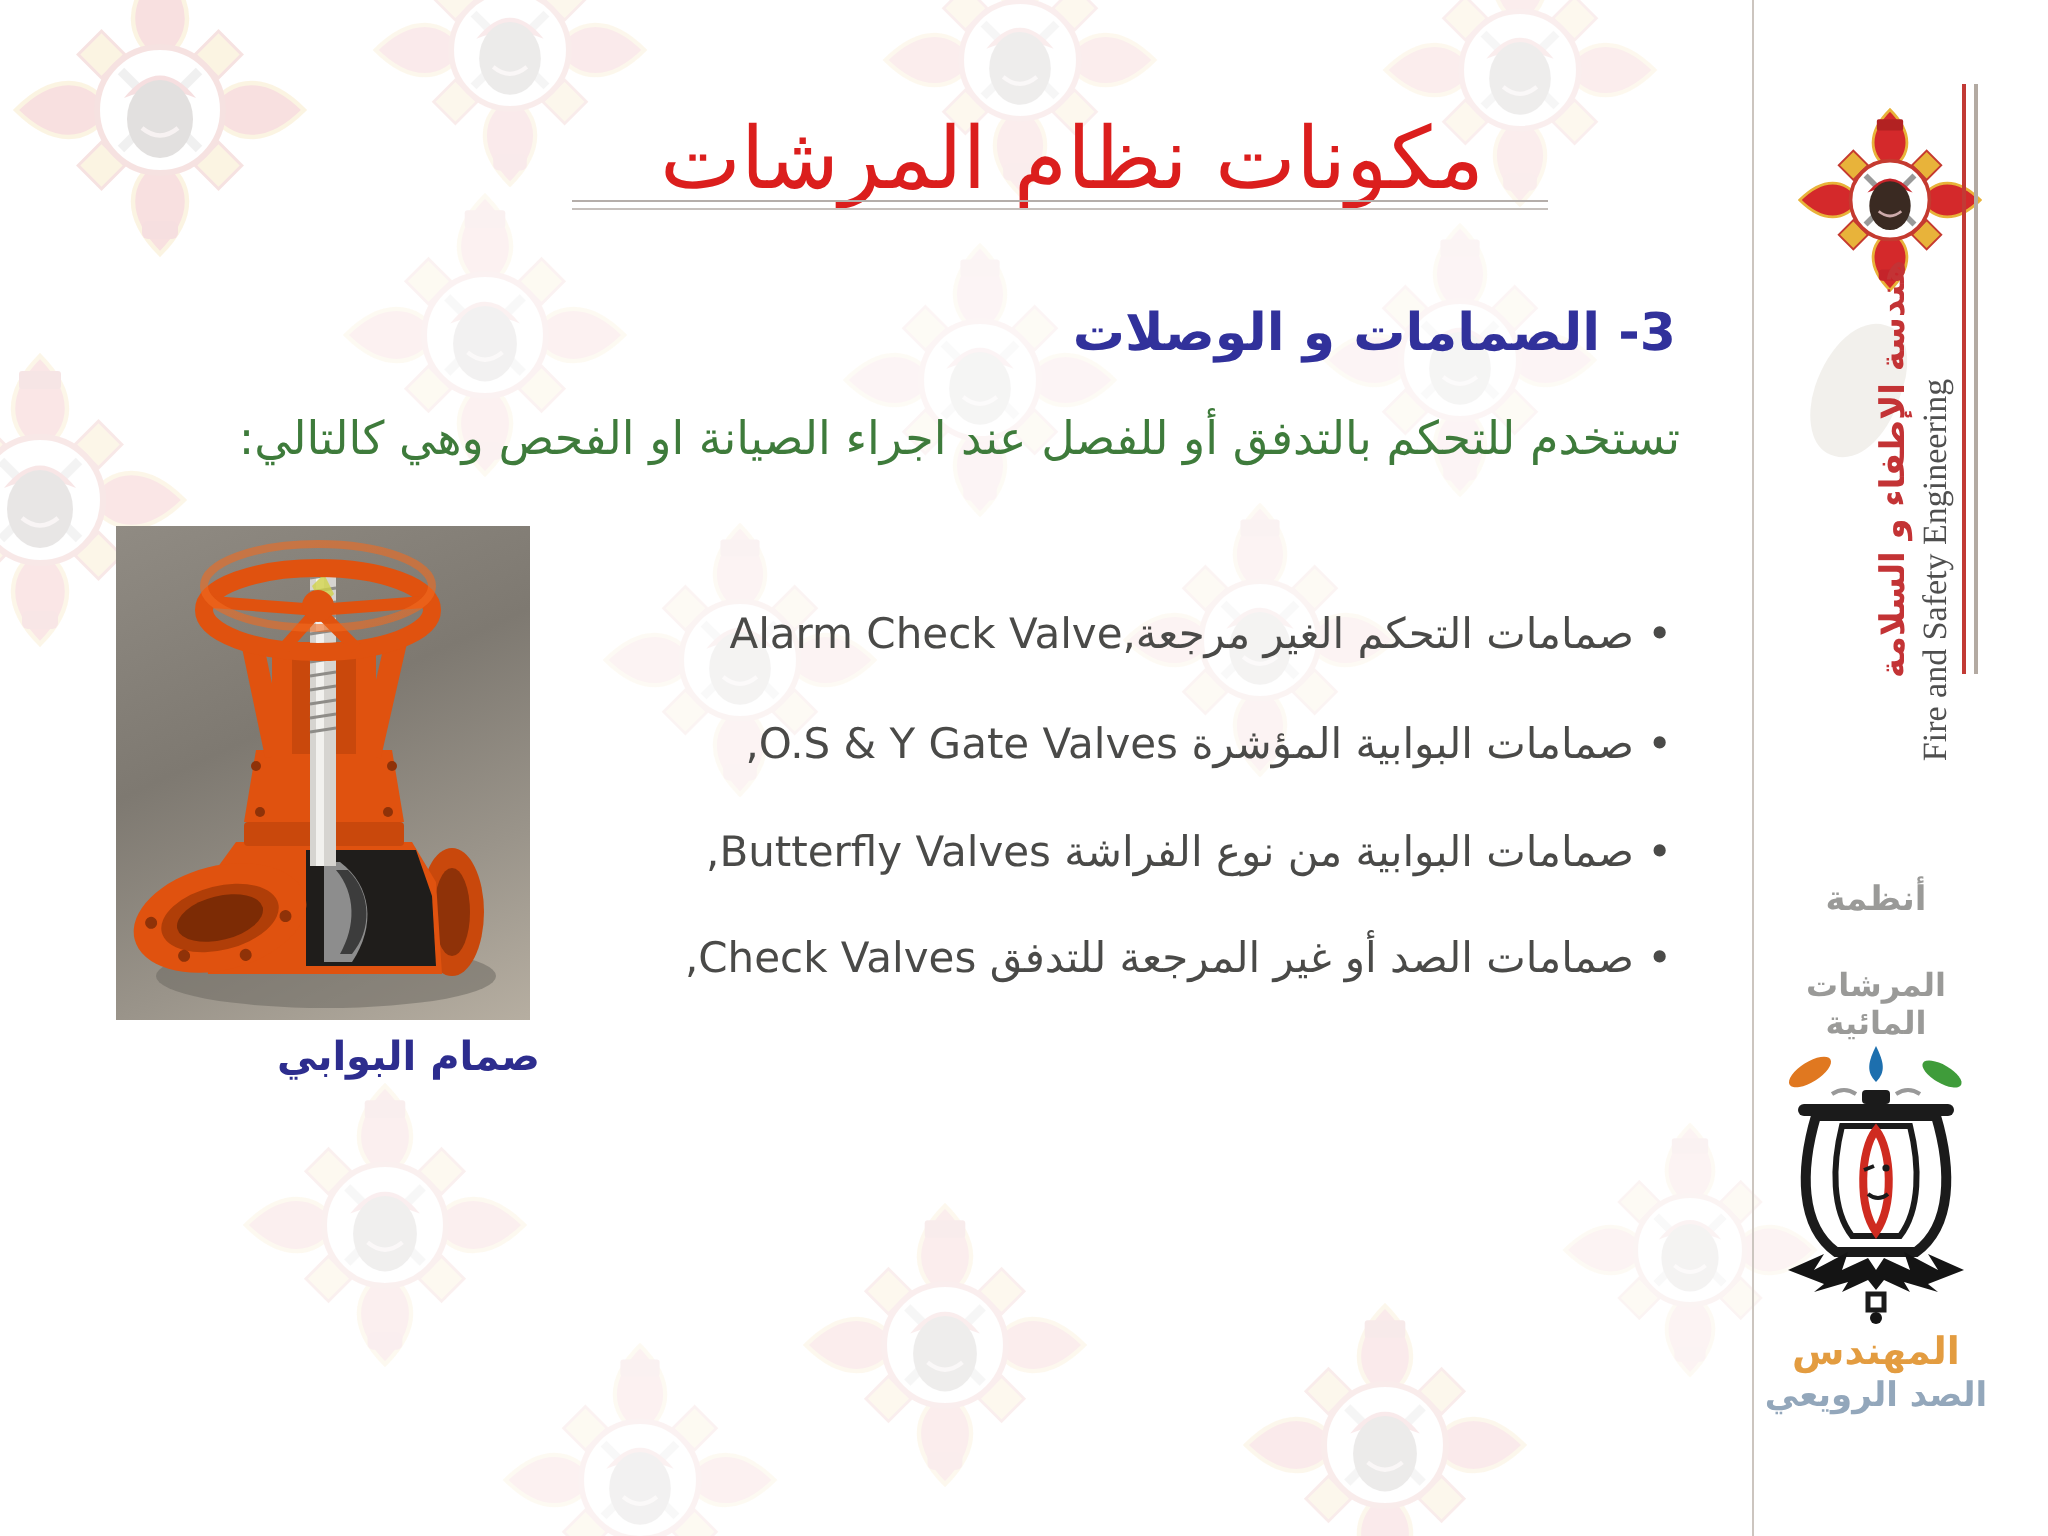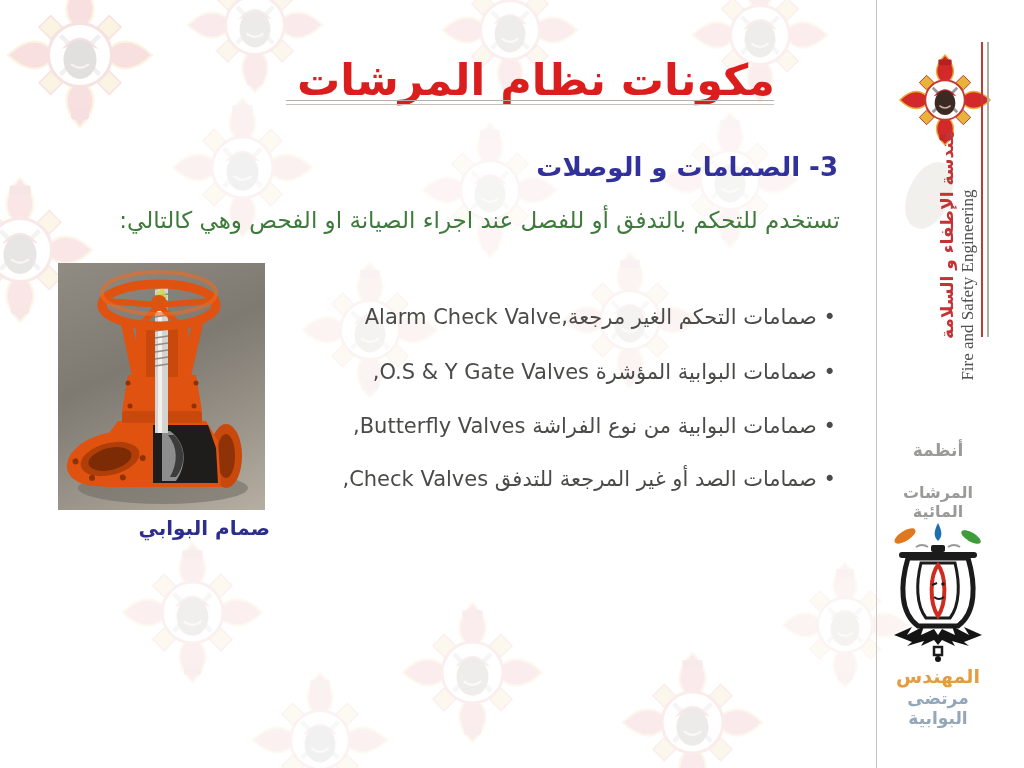--- a/index.html
+++ b/index.html
@@ -7,21 +7,21 @@
     width:1024px;height:768px;position:relative;overflow:hidden;
     background:#ffffff;
     font-family:"DejaVu Sans",sans-serif;
   }
   
   .watermarks{position:absolute;inset:0;pointer-events:none;}
   
   .slide-title{
     position:absolute;left:250px;top:26px;width:572px;
     text-align:center;direction:rtl;
-    font-size:43px;font-weight:bold;color:#db1e1d;
+    font-size:43px;font-weight:normal;color:#db1e1d;
     letter-spacing:0px;
   }
   .title-underline{position:absolute;left:286px;top:100px;width:488px;height:5px;}
   .title-underline .l1{border-top:1px solid #b5aeaa;}
   .title-underline .l2{border-top:1px solid #c6c0bc;margin-top:3px;}
   .main-content{
     position:absolute;left:60px;top:0;width:780px;height:548px;
     direction:rtl;text-align:right;
   }
   .section-heading{
@@ -237,14 +237,14 @@
     <path d="M50,42 C42,52 41,80 50,93 C59,80 58,52 50,42 Z" fill="#ffffff" stroke="#cf2b20" stroke-width="4"></path>
     <path d="M44,62 L49,60" stroke="#1b1b1b" stroke-width="2" fill="none"></path>
     <circle cx="55" cy="61" r="1.8" fill="#1b1b1b"></circle>
     <path d="M46,74 Q51,78 56,74" stroke="#1b1b1b" stroke-width="2" fill="none"></path>
 
     <path d="M6,112 L24,104 L19,112 L36,103 L33,112 L46,106 L50,112 L54,106 L67,112 L64,103 L81,112 L76,104 L94,112 L76,119 L81,123 L64,118 L67,123 L54,117 L50,122 L46,117 L33,123 L36,118 L19,123 L24,119 Z" fill="#141414"></path>
     <rect x="46" y="124" width="8" height="8" fill="#ffffff" stroke="#1b1b1b" stroke-width="2.5"></rect>
     <circle cx="50" cy="136" r="3" fill="#141414"></circle>
   </svg>
   <div class="logo-title">المهندس</div>
-  <div class="logo-name">مرتضى البوابية</div>
+  <div class="logo-name">الصد الرويعي</div>
 </div>
 
 </body></html>

